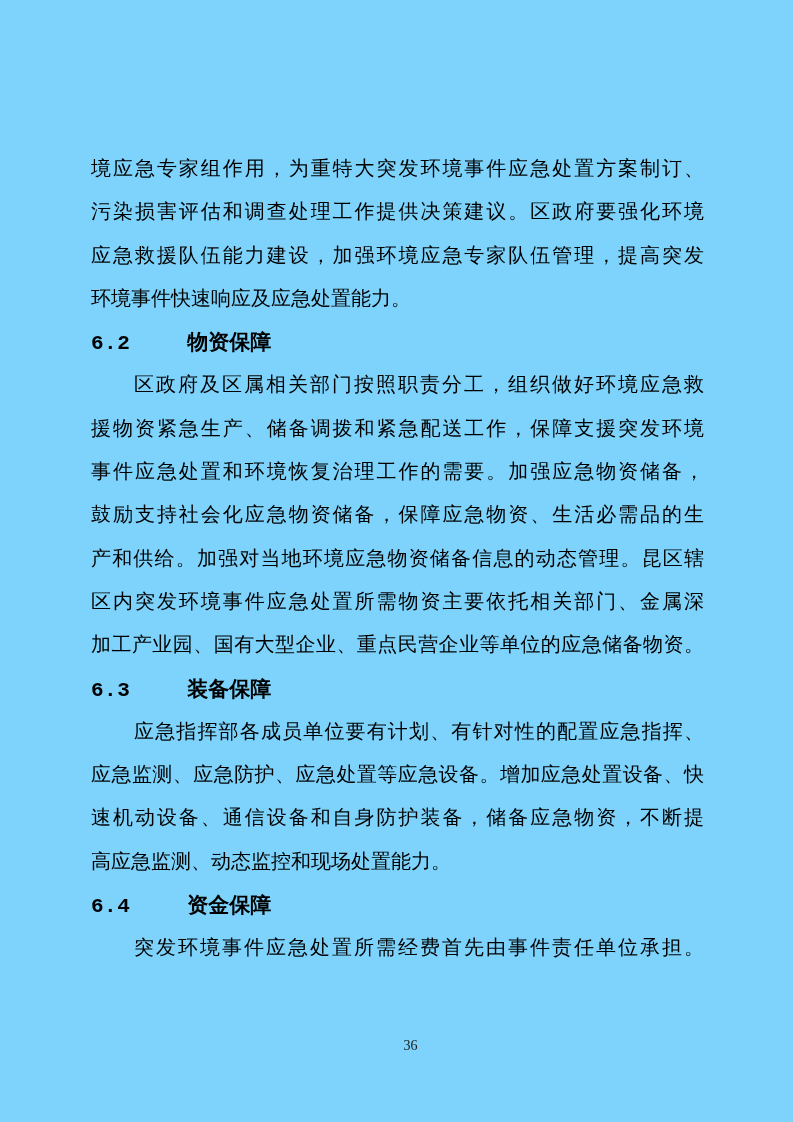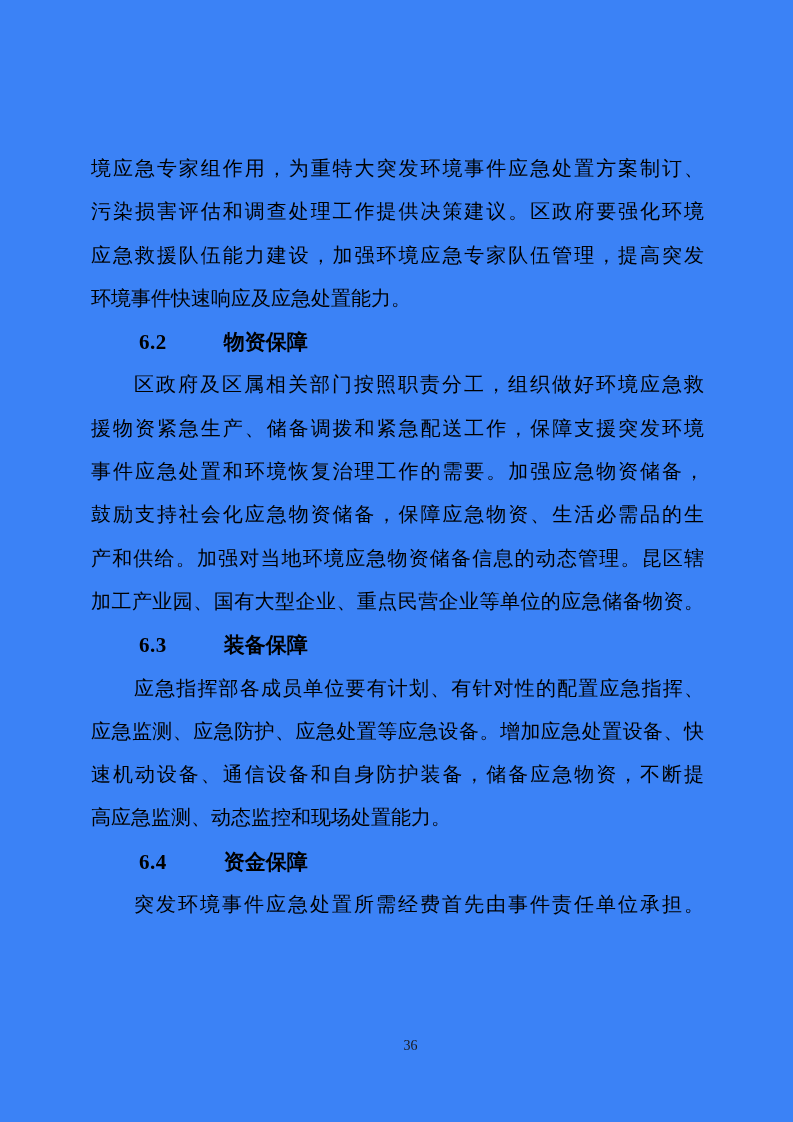--- a/index.html
+++ b/index.html
@@ -11,21 +11,21 @@
     height: 1122px;
     position: relative;
     background: #ffffff;
     color: #000000;
     font-family: "Liberation Sans", sans-serif;
     overflow: hidden;
   }
   .sheet {
     position: absolute;
     inset: 0;
-    background: #3b82f6;
+    background: #7dd3fc;
   }
   .content {
     position: absolute;
     left: 91px;
     top: 147px;
     width: 613px;
   }
   .row {
     height: 43.3px;
     line-height: 43.3px;
@@ -44,25 +44,24 @@
   }
   .body-line.para-end {
     text-align: left;
     text-align-last: left;
   }
   .heading {
     font-size: 21px;
     font-weight: 700;
   }
   .heading .heading-number {
-    font-family: Liberation Serif, serif;
+    font-family: Liberation Mono, monospace;
     font-weight: 700;
     margin-right: 9px;
     letter-spacing: 0.5px;
-    margin-left: 48px;
   }
   .heading .heading-title {
     font-weight: 700;
     margin-left: 48px;
   }
   .page-number {
     position: absolute;
     top: 1037px;
     left: 14px;
     width: 793px;
@@ -84,20 +83,21 @@
     <p class="row body-line">污染损害评估和调查处理工作提供决策建议。区政府要强化环境</p>
     <p class="row body-line">应急救援队伍能力建设，加强环境应急专家队伍管理，提高突发</p>
     <p class="row body-line para-end">环境事件快速响应及应急处置能力。</p>
 
     <h2 class="row heading"><span class="heading-number">6.2</span><span class="heading-title">物资保障</span></h2>
     <p class="row body-line indent">区政府及区属相关部门按照职责分工，组织做好环境应急救</p>
     <p class="row body-line">援物资紧急生产、储备调拨和紧急配送工作，保障支援突发环境</p>
     <p class="row body-line">事件应急处置和环境恢复治理工作的需要。加强应急物资储备，</p>
     <p class="row body-line">鼓励支持社会化应急物资储备，保障应急物资、生活必需品的生</p>
     <p class="row body-line">产和供给。加强对当地环境应急物资储备信息的动态管理。昆区辖</p>
+    <p class="row body-line">区内突发环境事件应急处置所需物资主要依托相关部门、金属深</p>
     <p class="row body-line">加工产业园、国有大型企业、重点民营企业等单位的应急储备物资。</p>
 
     <h2 class="row heading"><span class="heading-number">6.3</span><span class="heading-title">装备保障</span></h2>
     <p class="row body-line indent">应急指挥部各成员单位要有计划、有针对性的配置应急指挥、</p>
     <p class="row body-line">应急监测、应急防护、应急处置等应急设备。增加应急处置设备、快</p>
     <p class="row body-line">速机动设备、通信设备和自身防护装备，储备应急物资，不断提</p>
     <p class="row body-line para-end">高应急监测、动态监控和现场处置能力。</p>
 
     <h2 class="row heading"><span class="heading-number">6.4</span><span class="heading-title">资金保障</span></h2>
     <p class="row body-line indent">突发环境事件应急处置所需经费首先由事件责任单位承担。</p>

